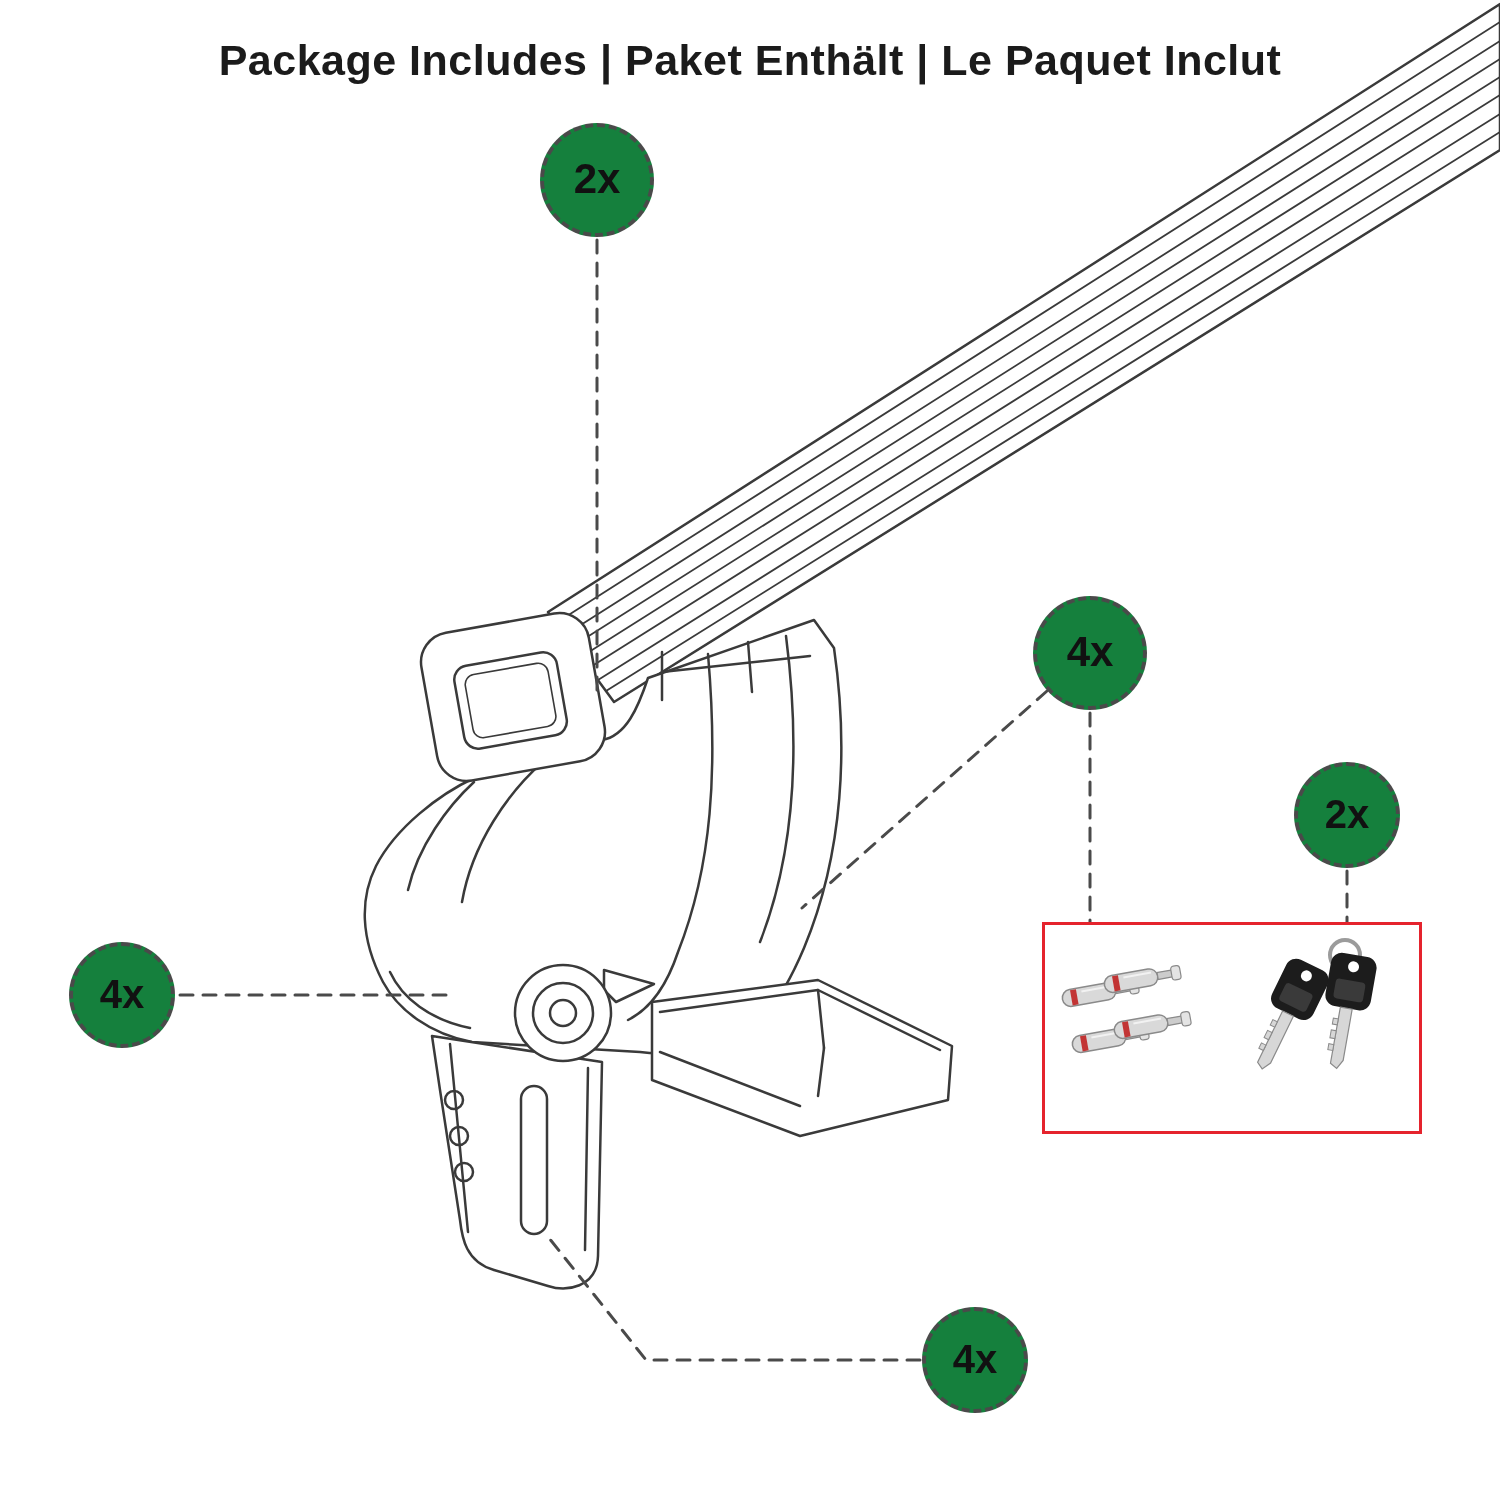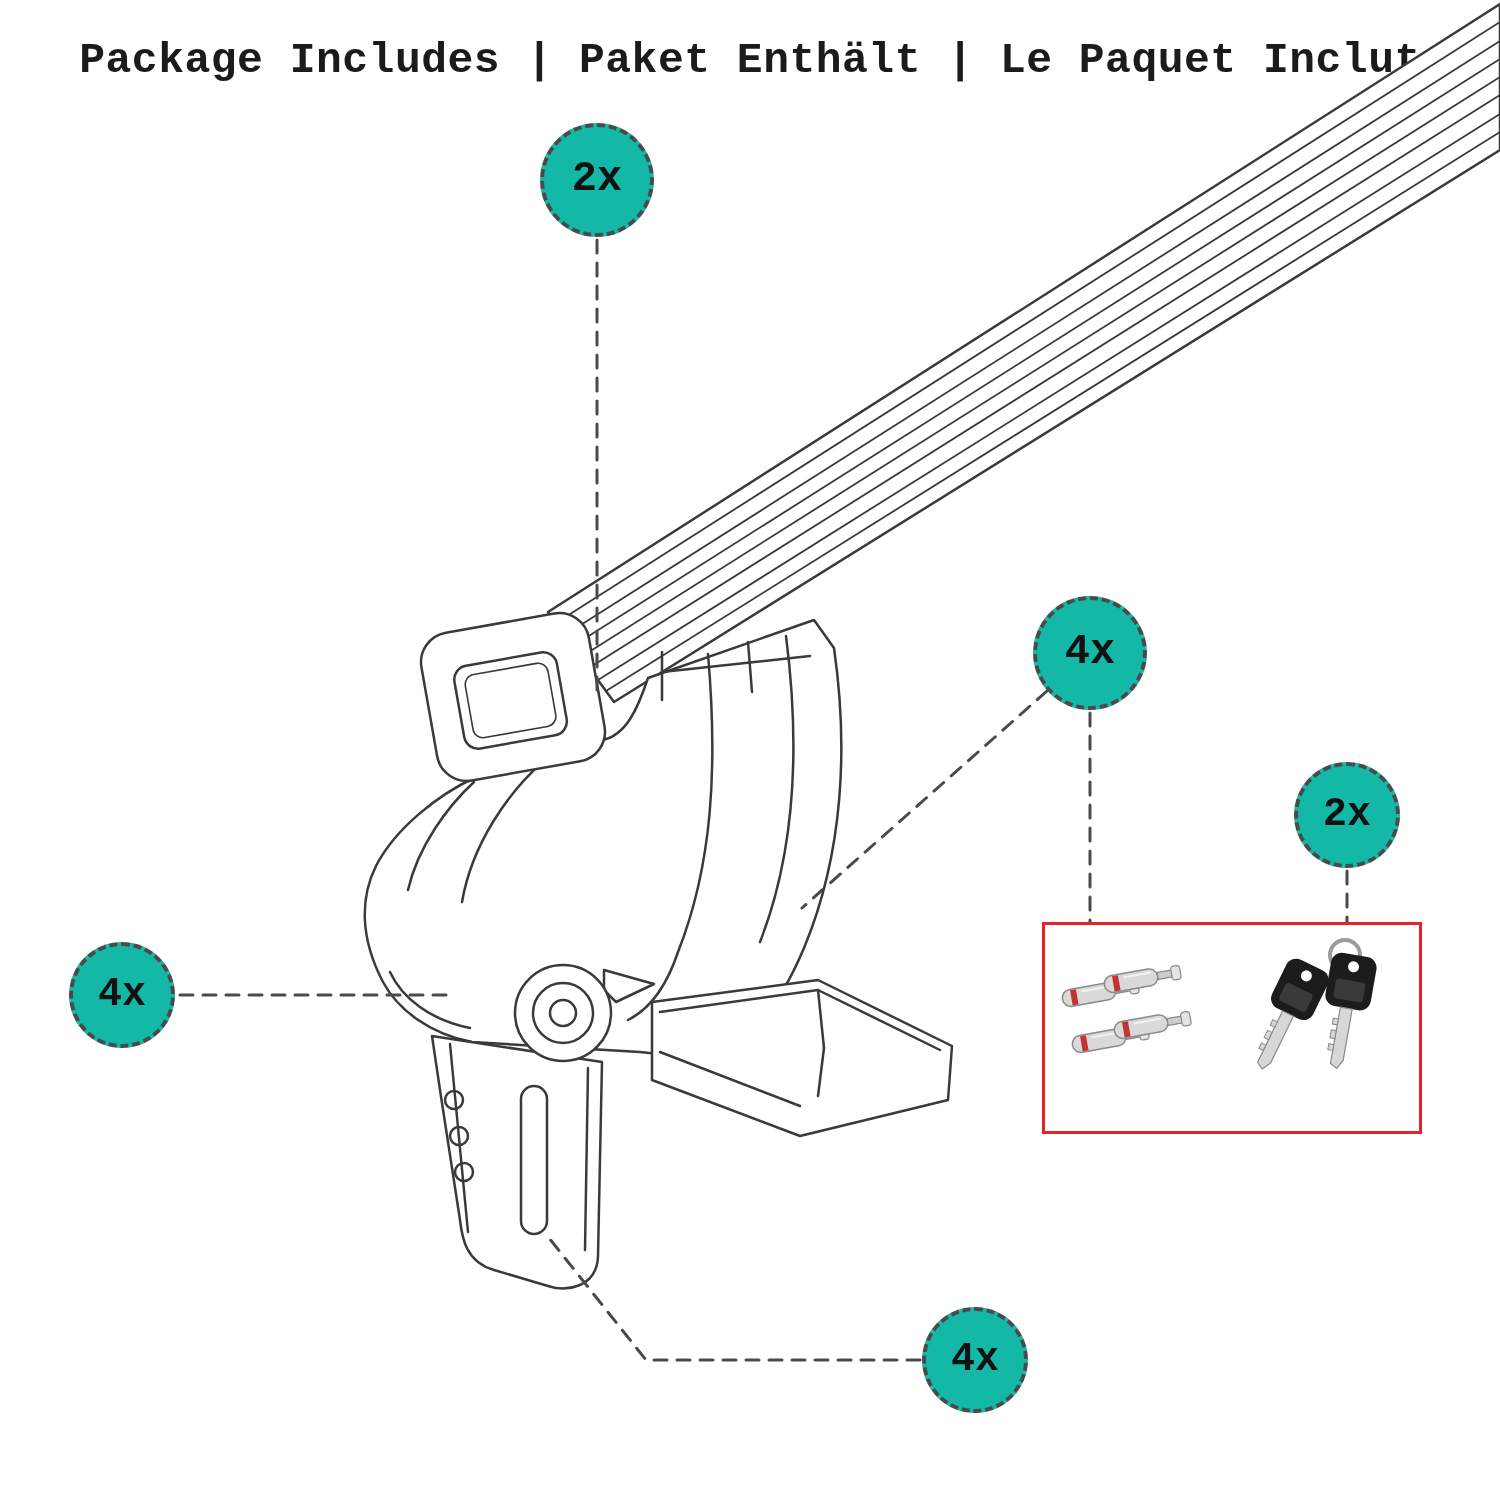--- a/index.html
+++ b/index.html
@@ -3,33 +3,33 @@
 <meta charset="utf-8">
 <style>
   html, body { margin:0; padding:0; }
   body {
     width:1500px; height:1500px;
     background:#ffffff;
     font-family:"Liberation Sans", sans-serif;
     position:relative;
     overflow:hidden;
   }
-  .stage { position:absolute; inset:0; width:1500px; height:1216px;font-family:Liberation Mono, monospace; }
+  .stage { position:absolute; inset:0; width:1500px; height:1216px; }
   .title {
     position:absolute; top:36px; left:0; width:100%;
     text-align:center;
     font-size:43px; font-weight:600; color:#1b1b1b;
     letter-spacing:0.5px;
   }
   svg.drawing { position:absolute; left:0; top:0; }
   .callout {
     position:absolute;
     border:4px dashed #4a4a4a;
     border-radius:50%;
-    background:#14b8a6;
+    background:#15803d;
     display:flex; align-items:center; justify-content:center;
     font-weight:700; color:#111111;
     box-sizing:border-box;
     z-index:5;
   }
   .callout span { transform:translateY(-1px); }
   .c-large { font-size:42px; }
   .c-small { font-size:40px; }
   .hw-box {
     position:absolute; left:1042px; top:922px;

